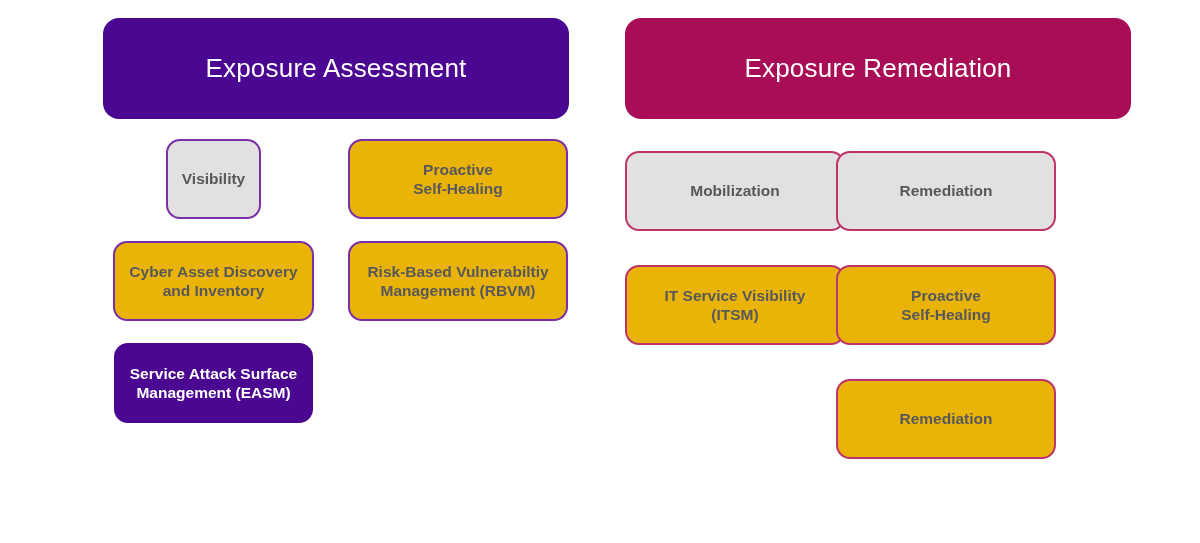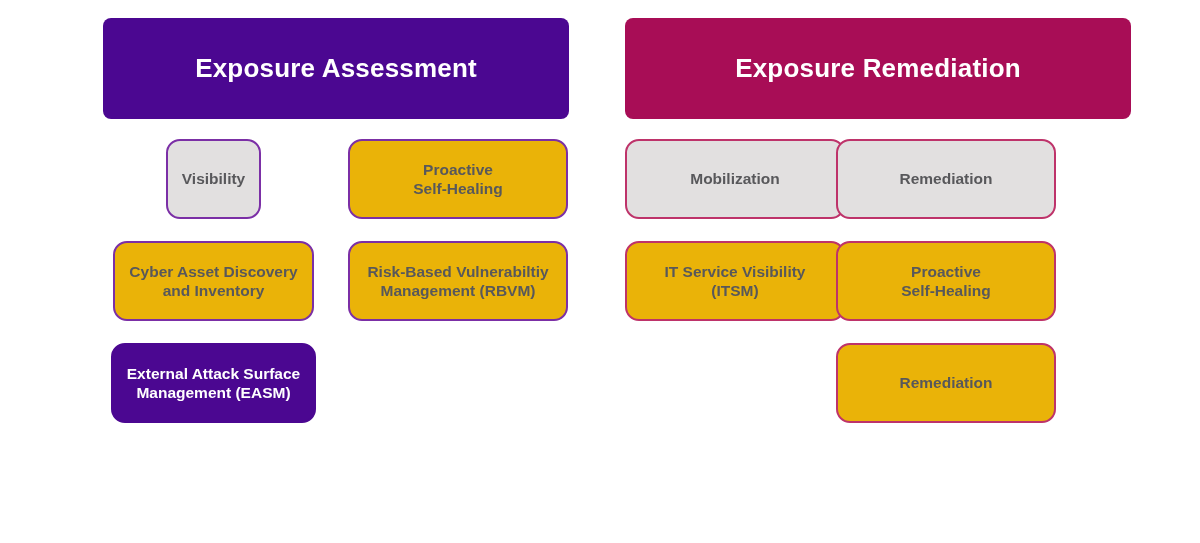--- a/index.html
+++ b/index.html
@@ -8,27 +8,27 @@
     width: 1200px;
     height: 543px;
     background: #ffffff;
     font-family: "Liberation Sans", sans-serif;
     overflow: hidden;
   }
   .header {
     position: absolute;
     top: 18px;
     height: 101px;
-    border-radius: 8px;
+    border-radius: 16px;
     display: flex;
     align-items: center;
     justify-content: center;
     color: var(--header-text);
     font-size: 26px;
-    font-weight: 700;
+    font-weight: 400;
     letter-spacing: 0.2px;
   }
   #header-assessment { left: 103px; width: 466px; background: var(--assessment-primary); }
   #header-remediation { left: 625px; width: 506px; background: var(--remediation-primary); }
 
   .col {
     position: absolute;
     top: 139px;
     display: flex;
     flex-direction: column;
@@ -49,40 +49,40 @@
     text-align: center;
     padding: 6px 14px;
     font-size: 15.5px;
     font-weight: 700;
     line-height: 1.25;
     color: var(--box-text);
     white-space: pre-line;
     background: #eab308;
   }
   .assessment .box  { border: 2.5px solid var(--assessment-border); }
-  .remediation .box { border: 2.5px solid var(--remediation-border); }
+  .remediation .box { border: 2.5px solid var(--remediation-border); margin-top: 12px; }
   .box.gray { background: var(--box-gray-fill); }
   .assessment .box.solid {
     background: var(--assessment-primary);
     border-color: var(--assessment-primary);
     color: var(--header-text);
   }
 </style>
 </head>
 <body>
 
 <div class="canvas">
 
   <div class="section assessment">
     <div class="header" id="header-assessment">Exposure Assessment</div>
     <div class="col" id="col-a1">
         <div class="box gray">Visibility</div>
         <div class="box white">Cyber Asset Discovery
 and Inventory</div>
-        <div class="box solid">External Attack Surface
+        <div class="box solid">Service Attack Surface
 Management (EASM)</div>
       </div>
     <div class="col" id="col-a2">
         <div class="box white">Proactive
 Self-Healing</div>
         <div class="box white">Risk-Based Vulnerabiltiy
 Management (RBVM)</div>
       </div>
   </div>
 

